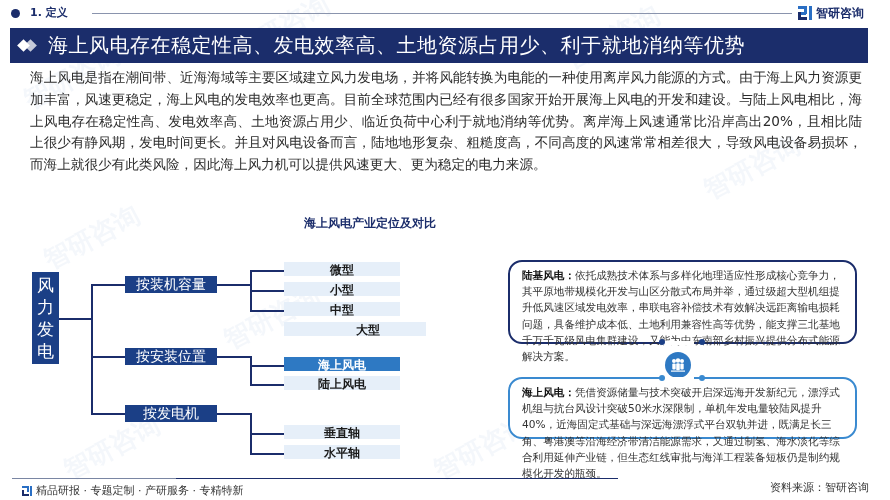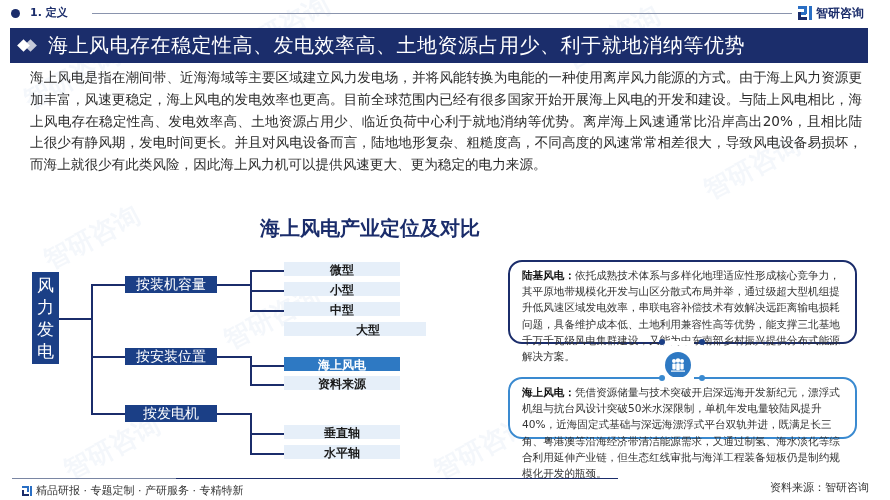--- a/index.html
+++ b/index.html
@@ -17,21 +17,21 @@
   .logo { left:798px; top:3px; height:20px; display:flex; align-items:center; gap:4px; }
   .logo-mark { width:14px; height:14px; position:relative; }
   .logo-mark span { position:absolute; background:#2a6fc4; }
   .logo-text { font-size:12px; font-weight:bold; color:#1b2d6b; }
   .banner { left:10px; top:28px; width:858px; height:35px; background:#1b2d6b; display:flex; align-items:center; }
   .banner-icon { width:22px; height:14px; margin-left:8px; position:relative; }
   .banner-icon i { position:absolute; width:9px; height:9px; background:#fff; transform:rotate(45deg); top:2px; }
   .banner-text { color:#fff; font-size:20px; font-weight:normal; margin-left:8px; letter-spacing:0.5px; white-space:nowrap; }
   .para { left:30px; top:67px; width:832px; font-size:13.6px; line-height:21.8px; color:#2b2b2b; text-align:justify; }
   
-  .diag-title { left:0; top:215px; width:740px; text-align:center; font-size:20px; font-weight:bold; color:#1b2d6b; }
+  .diag-title { left:0; top:215px; width:740px; text-align:center; font-size:12px; font-weight:bold; color:#1b2d6b; }
   .root-box { left:32px; top:272px; width:27px; height:92px; background:#1b3f86; color:#fff; font-size:17px; line-height:22px; text-align:center; display:flex; flex-direction:column; justify-content:center; }
   .cat-box { left:125px; width:92px; height:17px; background:#1b3f86; color:#fff; font-size:14px; line-height:17px; text-align:center; }
   .item-box { left:284px; width:116px; height:14px; background:#e6eff9; color:#1a1a1a; font-size:12px; font-weight:bold; line-height:17px; text-align:center; }
   .item-box.active { background:#2e79c3; color:#fff; }
   .ln { position:absolute; background:#1b2d6b; }
   
   .card { left:508px; width:349px; border:2px solid #1b2d6b; border-radius:14px; box-sizing:border-box; padding:5px 10px 4px 12px; font-size:10.6px; line-height:16.2px; color:#333; background:#fff; }
   .card.b { border-color:#3a8ad0; }
   .card b { color:#111; }
   .gap-cover { position:absolute; height:4px; background:#fff; }
@@ -115,21 +115,21 @@
 <div class="ln" style="left:217px;top:413px;width:34px;height:2px;"></div>
 <div class="ln" style="left:250px;top:413px;width:2px;height:42px;"></div>
 <div class="ln" style="left:250px;top:433px;width:34px;height:2px;"></div>
 <div class="ln" style="left:250px;top:453px;width:34px;height:2px;"></div>
 
 <div class="abs item-box" style="top:262px;">微型</div>
 <div class="abs item-box" style="top:282px;">小型</div>
 <div class="abs item-box" style="top:302px;">中型</div>
 <div class="abs item-box" style="top:322px;padding-left:26px;">大型</div>
 <div class="abs item-box active" style="top:357px;">海上风电</div>
-<div class="abs item-box" style="top:376px;">资料来源</div>
+<div class="abs item-box" style="top:376px;">陆上风电</div>
 <div class="abs item-box" style="top:425px;">垂直轴</div>
 <div class="abs item-box" style="top:445px;">水平轴</div>
 
 <div class="abs card" style="top:260px;height:84px;">
   <b>陆基风电：</b><span>依托成熟技术体系与多样化地理适应性形成核心竞争力，其平原地带规模化开发与山区分散式布局并举，通过级超大型机组提升低风速区域发电效率，串联电容补偿技术有效解决远距离输电损耗问题，具备维护成本低、土地利用兼容性高等优势，能支撑三北基地千万千瓦级风电集群建设，又能为中东南部乡村振兴提供分布式能源解决方案。</span>
 </div>
 <div class="gap-cover" style="left:662px;top:341px;width:32px;"></div>
 <div class="dot" style="left:659px;top:339px;"></div>
 <div class="dot" style="left:699px;top:339px;"></div>
 

